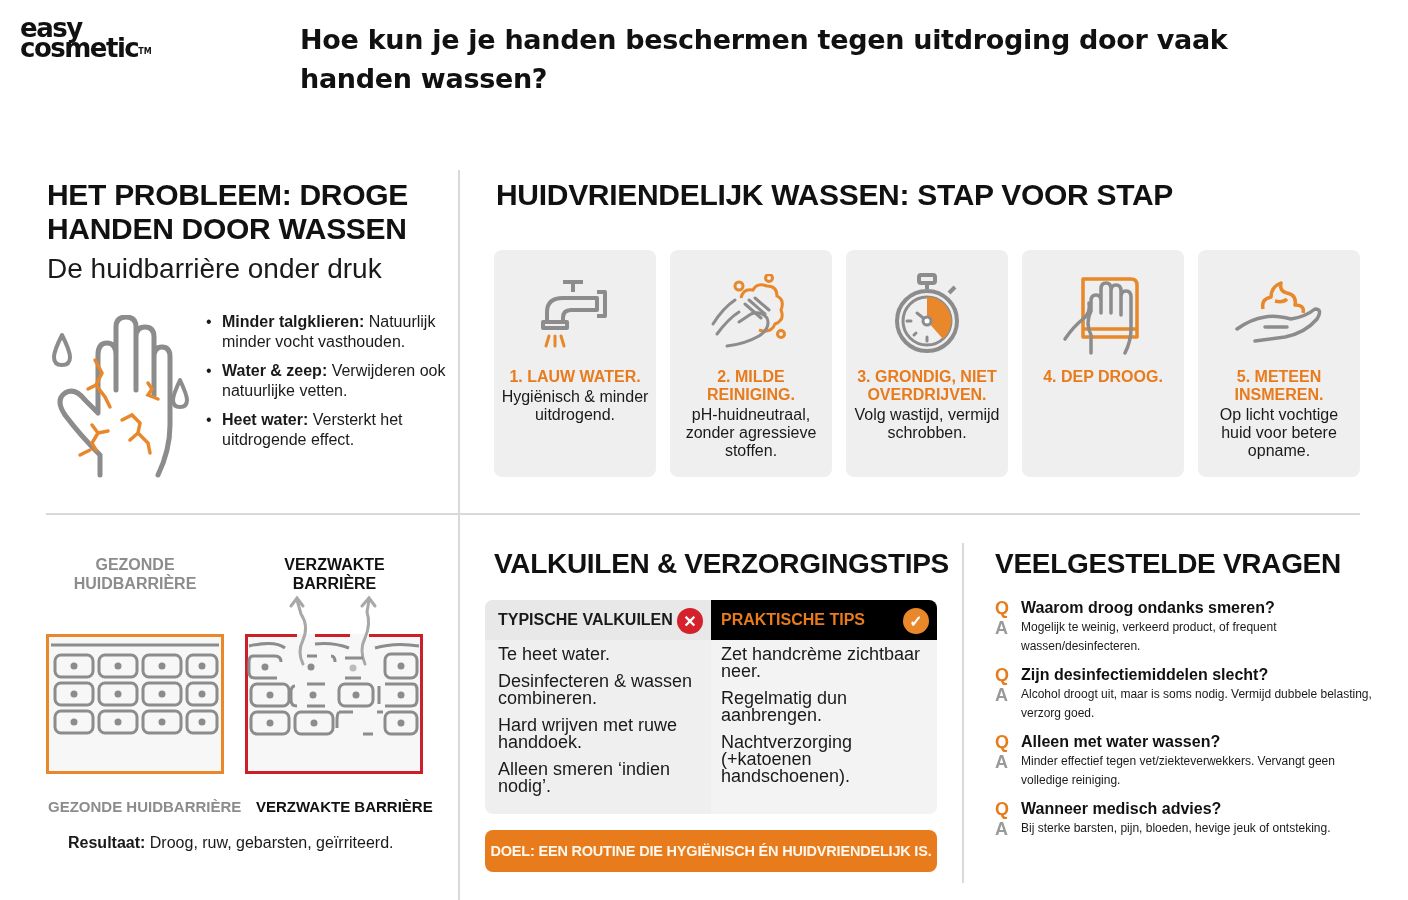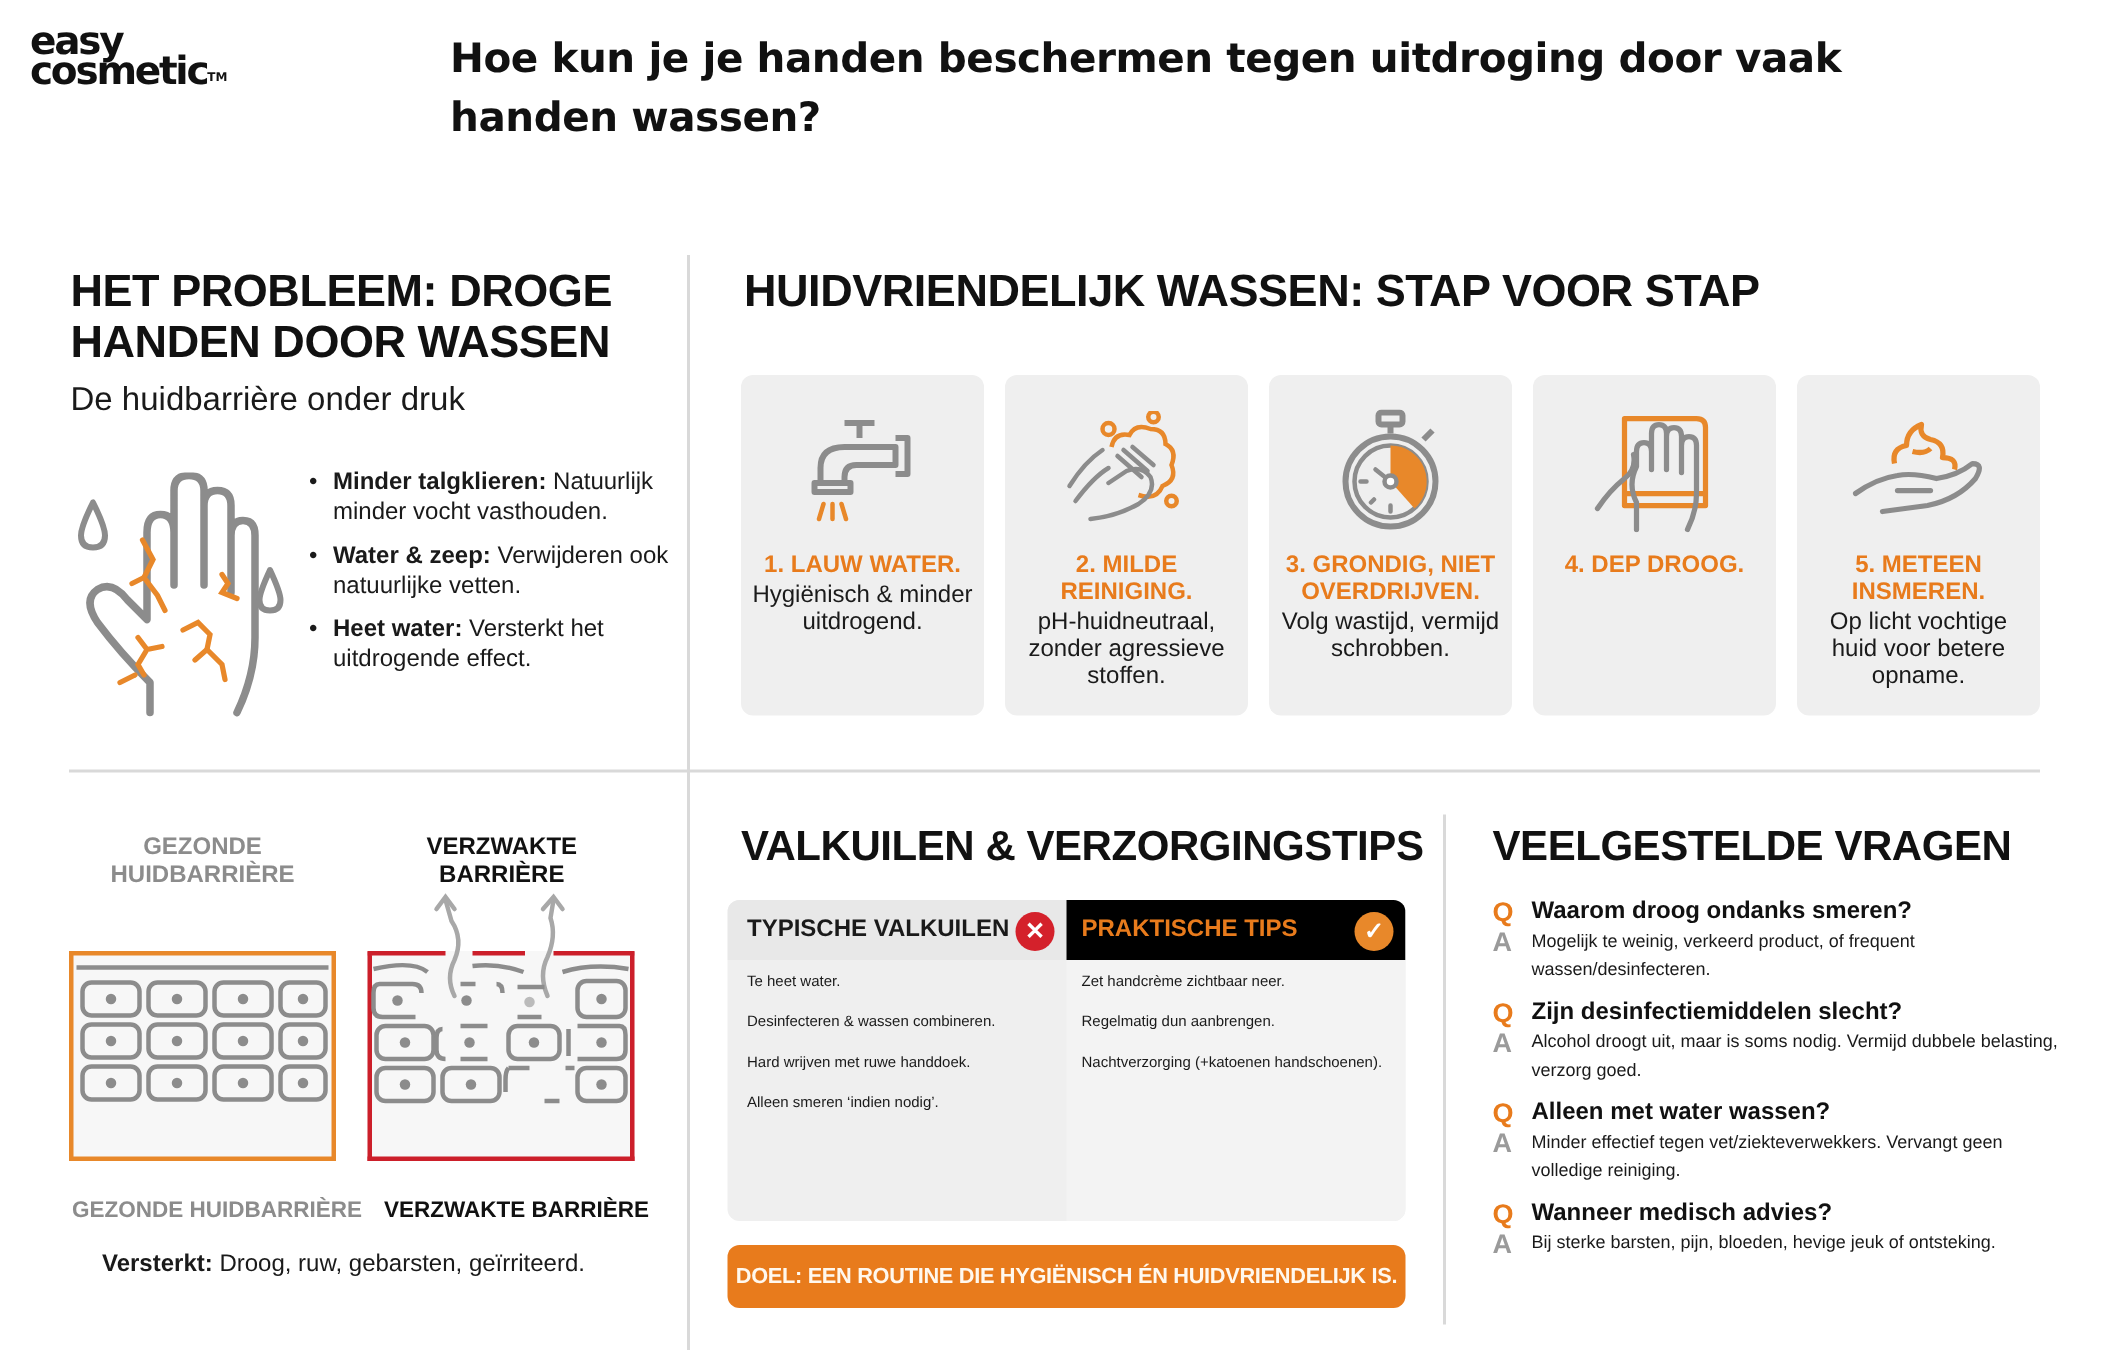--- a/index.html
+++ b/index.html
@@ -13,21 +13,21 @@
   .page-question { position: absolute; left: 300px; top: 20px; width: 980px; font-family: "DejaVu Sans", sans-serif; font-weight: bold; font-size: 27px; line-height: 39px; color: #111; letter-spacing: -0.3px; }
 
   .infographic { position: absolute; left: 0; top: 150px; width: 1408px; height: 750px; }
   .vline { position: absolute; background: #d9d9d9; width: 2px; }
   .hline { position: absolute; background: #d9d9d9; height: 2px; }
 
   .sec-title { position: absolute; font-family: "Liberation Sans", sans-serif; font-weight: bold; color: #111; letter-spacing: -0.3px; }
 
   
   .problem-title { left: 47px; top: 28px; font-size: 30px; line-height: 34px; width: 400px; }
-  .problem-subtitle { position: absolute; left: 47px; top: 103px; font-family: "Liberation Sans", sans-serif; font-size: 22px; color: #1a1a1a; }
+  .problem-subtitle { position: absolute; left: 47px; top: 103px; font-family: "Liberation Sans", sans-serif; font-size: 28px; color: #1a1a1a; }
   .hand-illustration { position: absolute; left: 50px; top: 165px; width: 145px; height: 165px; }
   .bullets { position: absolute; left: 206px; top: 162px; width: 240px; list-style: none; }
   .bullets li { font-family: "Liberation Sans", sans-serif; font-size: 16px; line-height: 20px; margin-bottom: 9px; padding-left: 16px; position: relative; color: #1a1a1a; }
   .bullets li:before { content: "•"; position: absolute; left: 0; top: 0; }
   .bullets li b { font-weight: bold; }
   .bullets li.gap { margin-top: 6px; }
 
   
   .steps-title { left: 496px; top: 28px; font-size: 30px; line-height: 34px; }
   .steps { position: absolute; left: 494px; top: 100px; display: flex; gap: 14px; }
@@ -50,21 +50,21 @@
   .tips-table { position: absolute; left: 485px; top: 450px; width: 452px; height: 214px; background: #efefef; border-radius: 8px; overflow: hidden; display: flex; }
   .tips-col { width: 50%; position: relative; }
   .tips-col.right { background: #f3f3f3; }
   .tips-head { height: 40px; display: flex; align-items: center; padding-left: 13px; font-family: "Liberation Sans", sans-serif; font-weight: bold; font-size: 16px; background: #e8e8e8; position: relative; }
   .tips-col.right .tips-head { background: #000000; color: #e87b1c; padding-left: 10px; }
   .tips-badge { position: absolute; right: 8px; top: 8px; width: 26px; height: 26px; border-radius: 50%; display: flex; align-items: center; justify-content: center; color: #fff; font-weight: bold; font-size: 16px; }
   .tips-badge.red { background: #d4212b; }
   .tips-badge.orange { background: #e8882a; }
   .tips-list { list-style: none; padding: 6px 10px 0 13px; }
   .tips-col.right .tips-list { padding-left: 10px; }
-  .tips-list li { font-family: "Liberation Sans", sans-serif; font-size: 10px; line-height: 17px; margin-bottom: 10px; color: #1a1a1a; }
+  .tips-list li { font-family: "Liberation Sans", sans-serif; font-size: 18px; line-height: 17px; margin-bottom: 10px; color: #1a1a1a; }
 
   .goal-banner { position: absolute; left: 485px; top: 680px; width: 452px; height: 42px; background: #e87b1c; border-radius: 8px; color: #fff8ee; font-family: "Liberation Sans", sans-serif; font-weight: bold; font-size: 14.5px; display: flex; align-items: center; justify-content: center; letter-spacing: -0.2px; }
 
   
   .faq-title { left: 995px; top: 398px; font-size: 28px; line-height: 32px; }
   .faq-list { position: absolute; left: 995px; top: 448px; width: 380px; }
   .faq-item { margin-bottom: 9px; }
   .faq-row { display: flex; align-items: flex-start; }
   .faq-letter { width: 26px; flex-shrink: 0; font-family: "Liberation Sans", sans-serif; font-weight: bold; font-size: 18px; line-height: 20px; }
   .faq-letter.q { color: #e87b1c; }
@@ -281,21 +281,21 @@
           <circle cx="156" cy="61" r="3.5"></circle>
         <circle cx="25" cy="89" r="3.5"></circle>
           <circle cx="69" cy="89" r="3.5"></circle>
           <circle cx="156" cy="89" r="3.5"></circle>
       </g>
     </svg>
   </div>
 
   <div class="caption-row" style="left:48px; color:#8c8c8c;">GEZONDE HUIDBARRIÈRE</div>
   <div class="caption-row" style="left:256px; color:#111;">VERZWAKTE BARRIÈRE</div>
-  <div class="result-text"><b>Versterkt:</b><span> Droog, ruw, gebarsten, geïrriteerd.</span></div>
+  <div class="result-text"><b>Resultaat:</b><span> Droog, ruw, gebarsten, geïrriteerd.</span></div>
 
   <h2 class="sec-title pitfalls-title">VALKUILEN &amp; VERZORGINGSTIPS</h2>
   <div class="tips-table">
     <div class="tips-col left">
       <div class="tips-head">
         <span>TYPISCHE VALKUILEN</span>
         <span class="tips-badge red">✕</span>
       </div>
       <ul class="tips-list">
         <li>Te heet water.</li>

